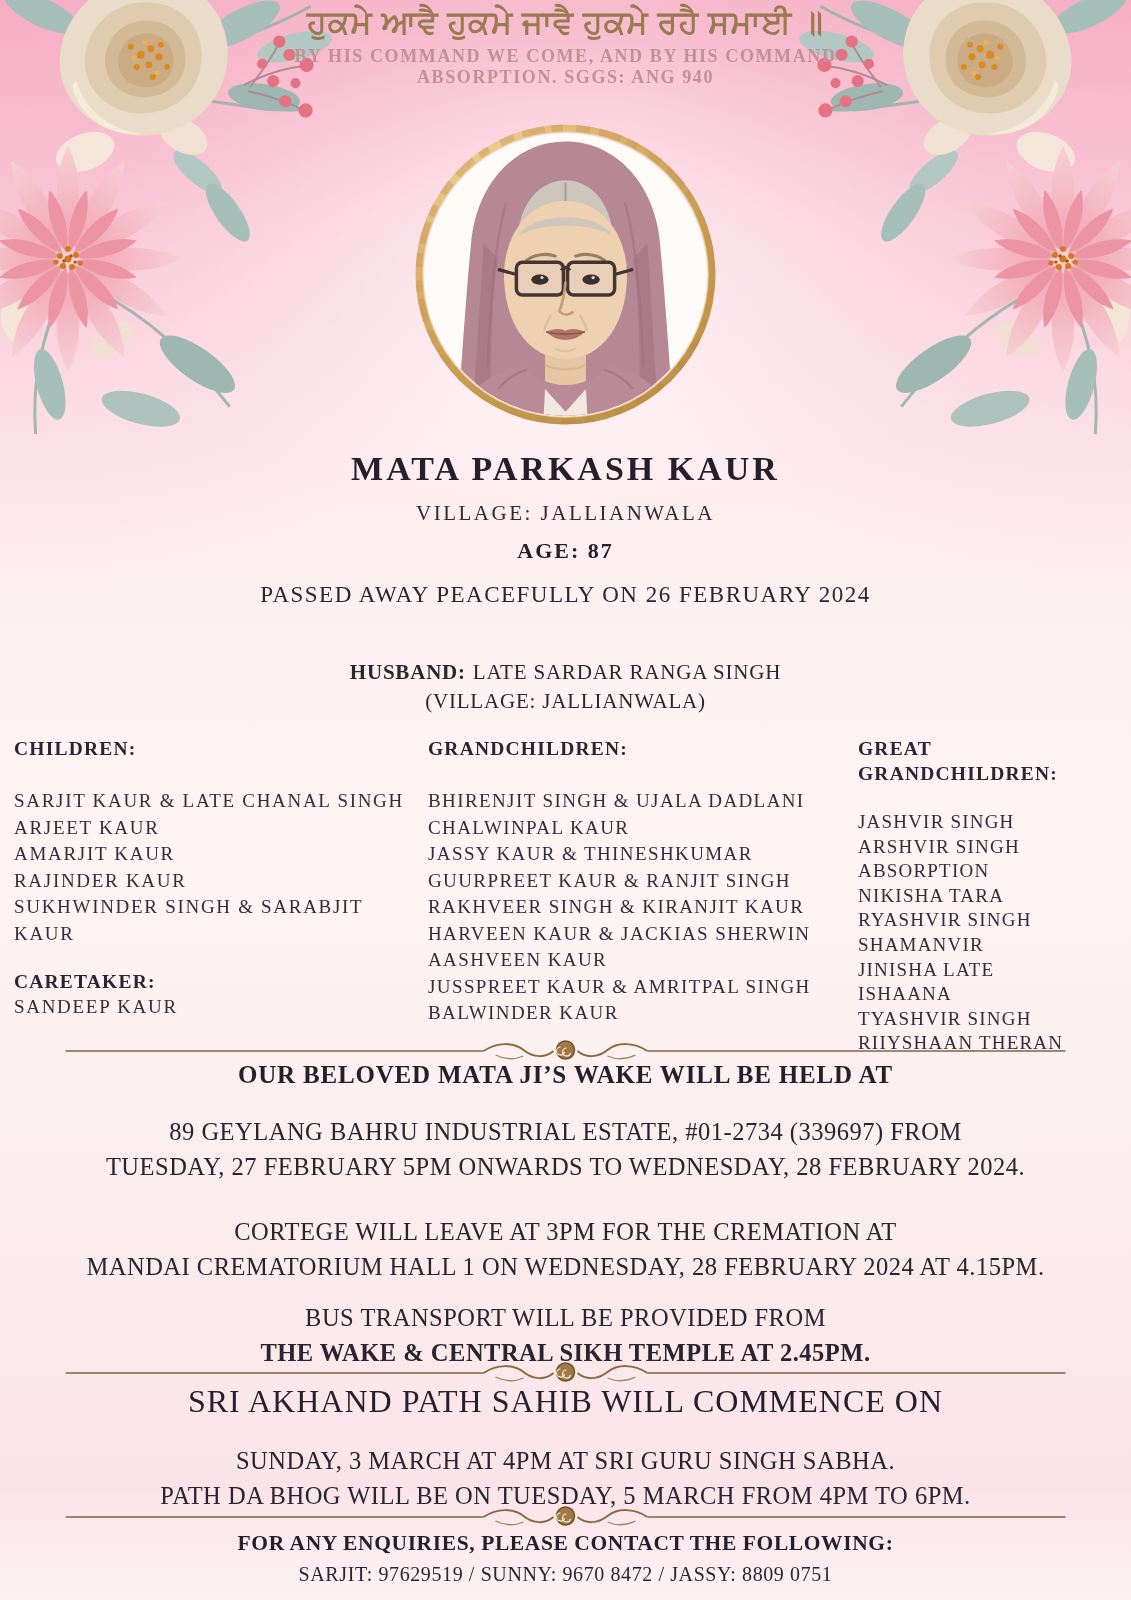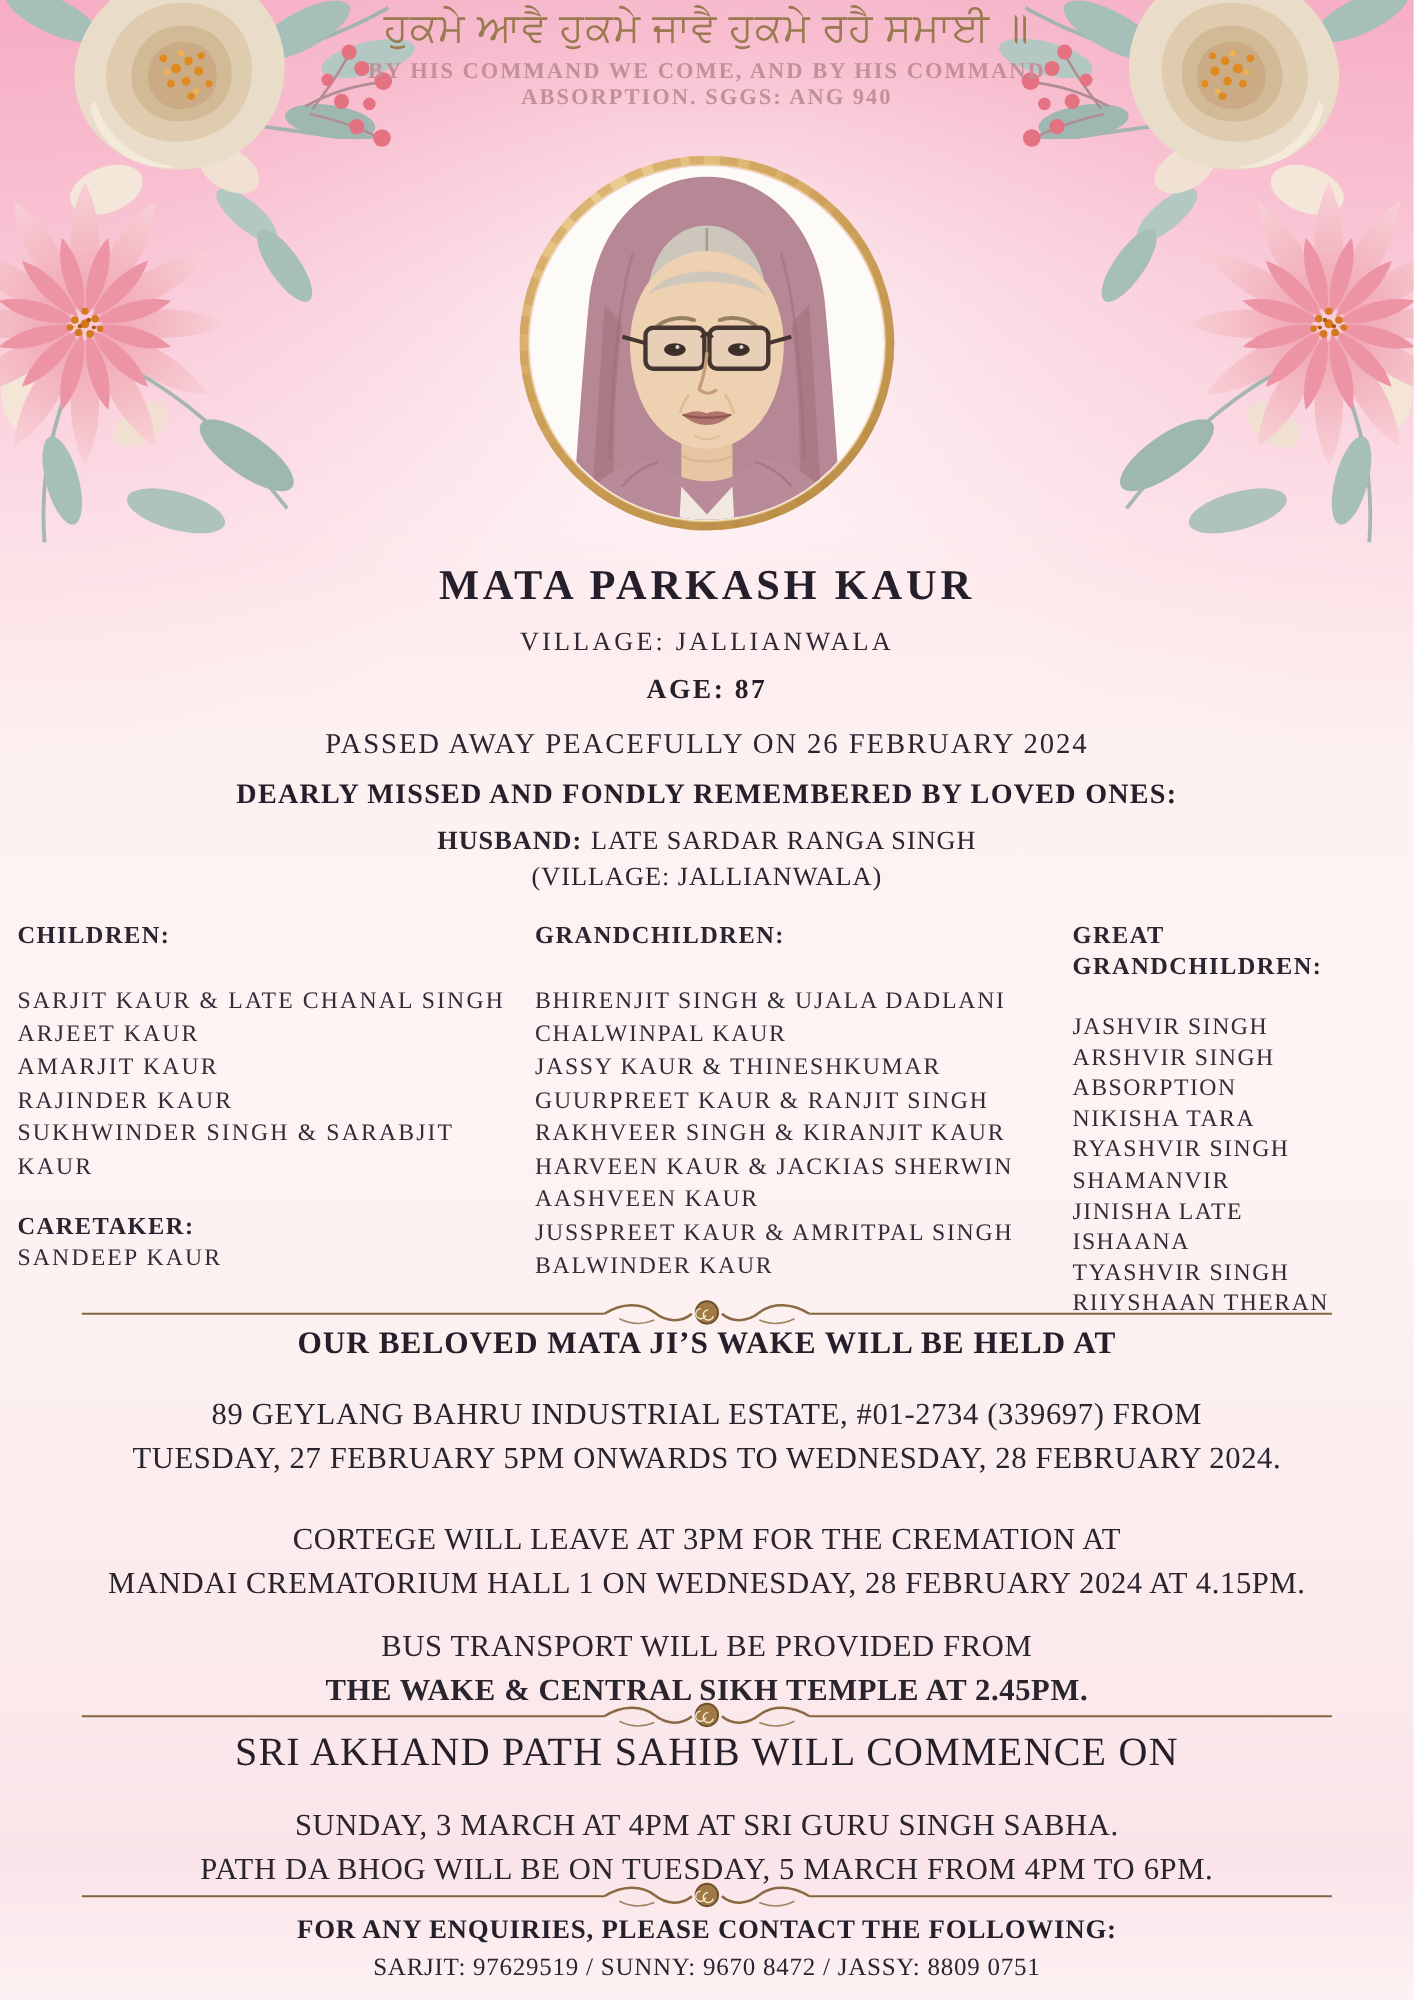--- a/index.html
+++ b/index.html
@@ -12,21 +12,21 @@
     content:"";position:absolute;inset:0;z-index:0;pointer-events:none;
     background:
       radial-gradient(circle at 1% -2%, rgba(246,158,186,.55), transparent 32%),
       radial-gradient(circle at 99% -2%, rgba(246,158,186,.5), transparent 32%),
       radial-gradient(ellipse 58% 20% at 50% 17%, rgba(255,255,255,.6), transparent 75%);
   }
   .bouquet{position:absolute;z-index:1;pointer-events:none;}
   .bouquet.tl{left:-14px;top:-16px;width:350px;height:455px;}
   .bouquet.tr{right:-14px;top:-16px;width:350px;height:455px;}
   .layer{position:absolute;left:0;width:100%;z-index:2;text-align:center;}
-  .gurmukhi{top:4px;font-size:32px;font-weight:normal;color:#9a7a50;letter-spacing:1px;}
+  .gurmukhi{top:4px;font-size:32px;font-weight:bold;color:#9a7a50;letter-spacing:1px;}
   .translation{top:46px;font-size:18px;font-weight:bold;color:#c3909a;letter-spacing:1.6px;line-height:21px;}
   .portrait-wrap{position:absolute;z-index:2;left:412px;top:121px;width:307px;height:307px;}
   .name{top:450px;font-size:34px;font-weight:bold;letter-spacing:3px;color:#241f2a;}
   .village{top:501px;font-size:21px;letter-spacing:2.5px;color:#2e2933;}
   .age{top:538px;font-size:22px;font-weight:bold;letter-spacing:2px;color:#241f2a;}
   .passed{top:582px;font-size:23px;letter-spacing:1.5px;color:#2b2531;}
   .remembered{top:622px;font-size:22.5px;font-weight:bold;letter-spacing:1px;color:#241f2a;}
   .husband{top:658px;font-size:21px;letter-spacing:.8px;line-height:29px;color:#2b2531;}
   .husband b{margin-right:7px;}
   .columns{position:absolute;z-index:2;top:736px;left:14px;width:1105px;display:flex;text-align:left;}
@@ -245,21 +245,20 @@
       <circle cx="150" cy="150" r="143" fill="none" stroke="url(#ringG)" stroke-width="7"></circle>
       <circle cx="150" cy="150" r="143" fill="none" stroke="#c79a55" stroke-width="7" stroke-dasharray="14 9 22 7 11 13" opacity=".45"></circle>
       <circle cx="150" cy="150" r="139.5" fill="none" stroke="#e9cf96" stroke-width="1.2" opacity=".8"></circle>
     </svg>
   </div>
 
   <div class="layer name">MATA PARKASH KAUR</div>
   <div class="layer village">VILLAGE: JALLIANWALA</div>
   <div class="layer age">AGE: 87</div>
   <div class="layer passed">PASSED AWAY PEACEFULLY ON 26 FEBRUARY 2024</div>
-  <div class="layer remembered">DEARLY MISSED AND FONDLY REMEMBERED BY LOVED ONES:</div>
   <div class="layer husband">
     <div><b>HUSBAND:</b><span>LATE SARDAR RANGA SINGH</span></div>
     <div>(VILLAGE: JALLIANWALA)</div>
   </div>
 
   <section class="columns">
     <div class="col col1">
       <h3>CHILDREN:</h3>
       <div class="items">
         <div>SARJIT KAUR &amp; LATE CHANAL SINGH</div>

